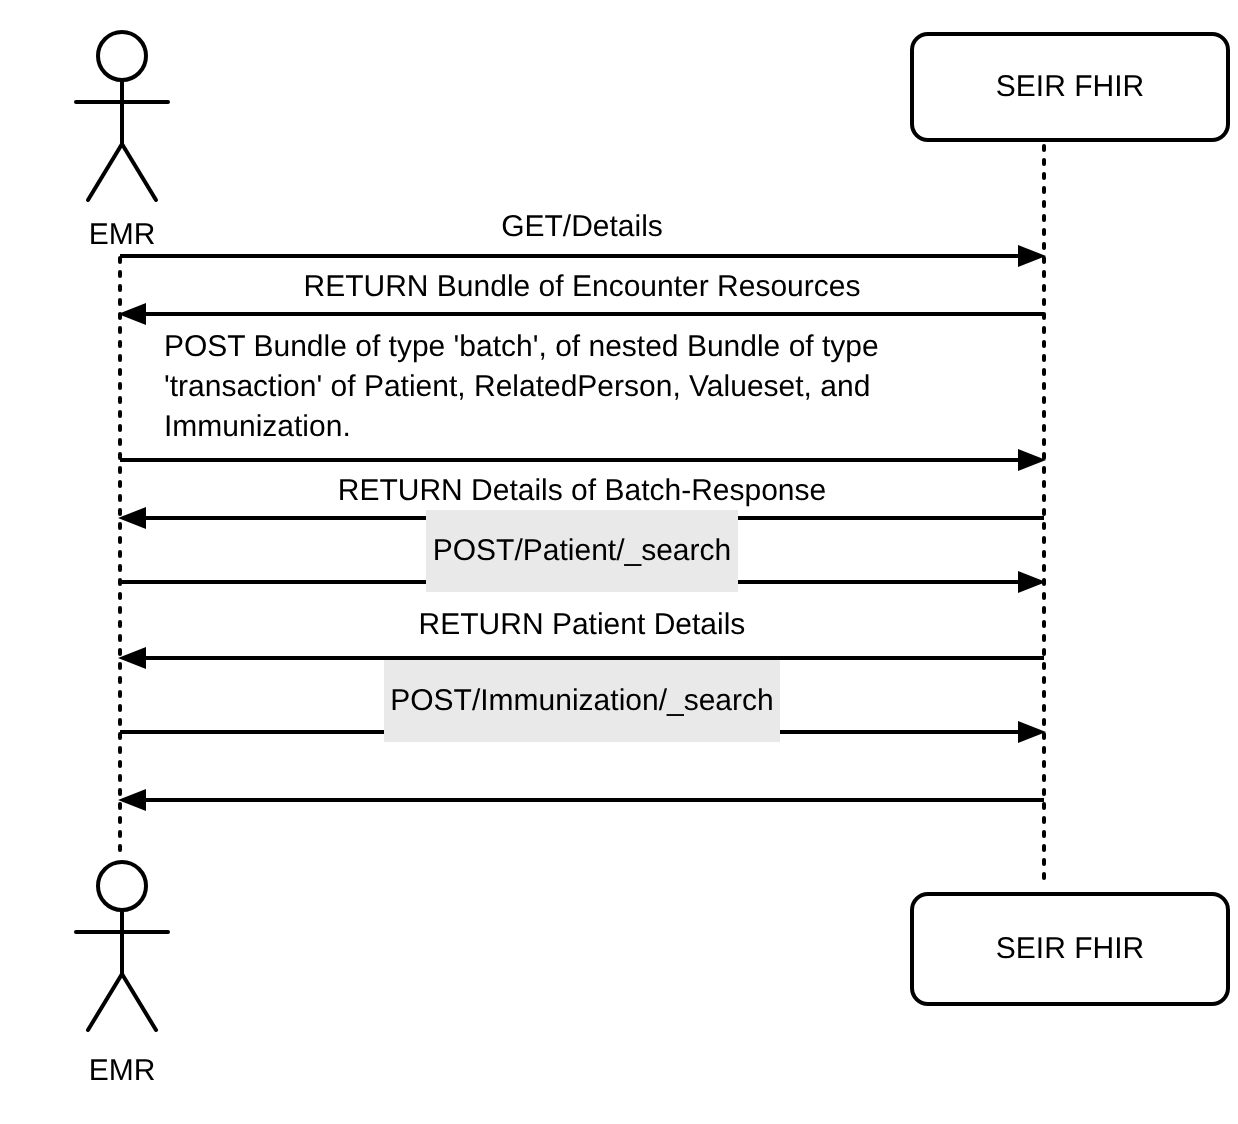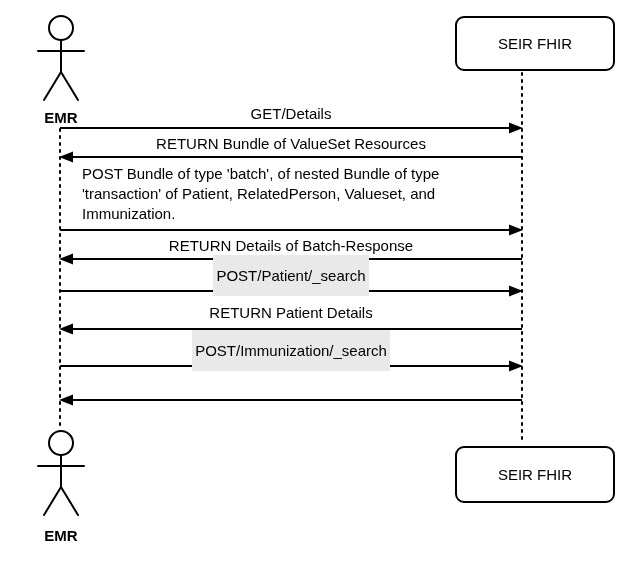--- a/index.html
+++ b/index.html
@@ -7,21 +7,21 @@
     position:relative;
     width:619px;height:562px;
     background:var(--background,#fff);
     font-family:"Liberation Sans",sans-serif;
     color:var(--line,#000);
     overflow:hidden;
   }
   .canvas svg{position:absolute;left:0;top:0;}
   .actor-label{
     position:absolute;left:26px;width:70px;
-    text-align:center;font-size:15px;font-weight:bold;
+    text-align:center;font-size:15px;font-weight:normal;
   }
   .participant-box{
     position:absolute;left:455px;width:160px;height:55px;
     border:2px solid var(--line,#000);border-radius:9px;
     display:flex;align-items:center;justify-content:center;
     font-size:15px;background:var(--background,#fff);
     box-sizing:border-box;
   }
   .msg-label{
     position:absolute;left:60px;width:462px;
@@ -96,21 +96,21 @@
   <div class="actor-label" style="top:527px">EMR</div>
 
   <div class="participant-box" style="top:16px">
     <span>SEIR FHIR</span>
   </div>
   <div class="participant-box" style="top:446px;height:57px">
     <span>SEIR FHIR</span>
   </div>
 
   <div class="msg-label" style="top:105px">GET/Details</div>
-  <div class="msg-label" style="top:135px">RETURN Bundle of ValueSet Resources</div>
+  <div class="msg-label" style="top:135px">RETURN Bundle of Encounter Resources</div>
   <div class="msg-label post-block" style="top:164px">POST Bundle of type 'batch', of nested Bundle of type 'transaction' of Patient, RelatedPerson, Valueset, and Immunization.</div>
   <div class="msg-label" style="top:237px">RETURN Details of Batch-Response</div>
   <div class="msg-label" style="top:267px">
     <span class="hl">POST/Patient/_search</span>
   </div>
   <div class="msg-label" style="top:304px">RETURN Patient Details</div>
   <div class="msg-label" style="top:342px">
     <span class="hl">POST/Immunization/_search</span>
   </div>
 

